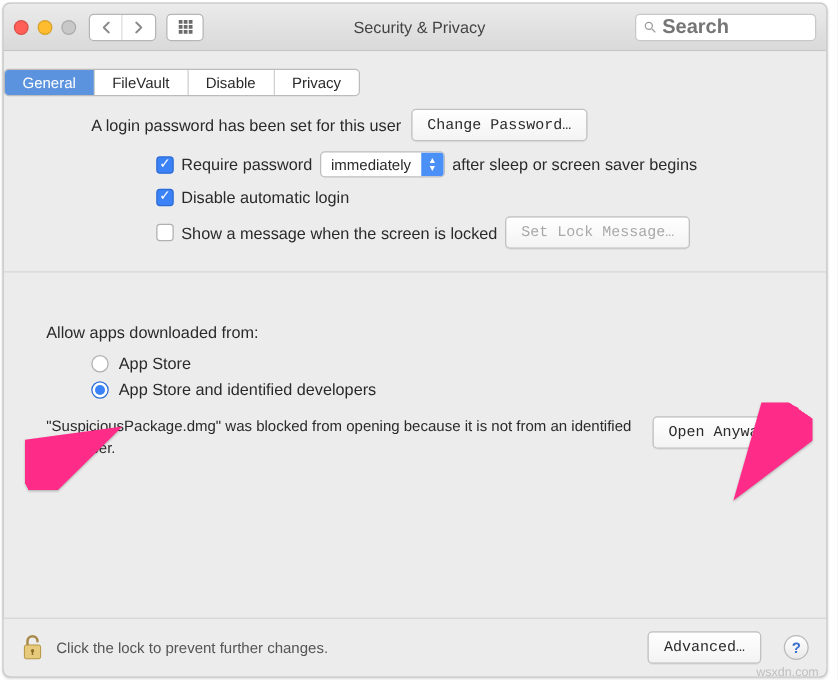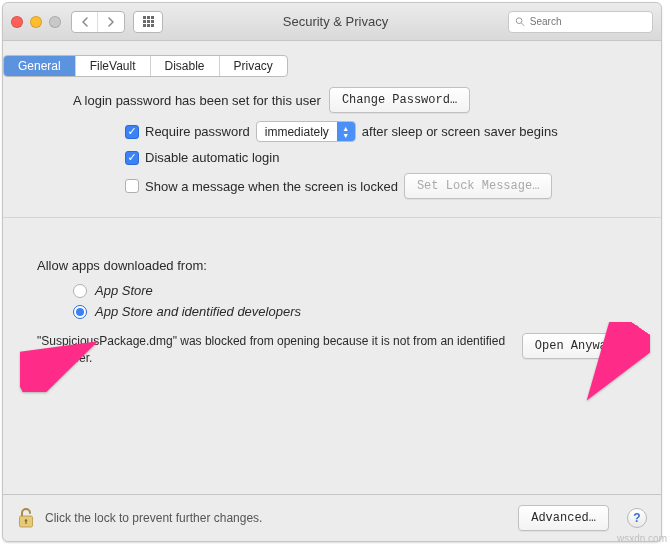--- a/index.html
+++ b/index.html
@@ -51,21 +51,21 @@
   }
   .grid-ico{display:grid;grid-template-columns:repeat(3,3px);grid-template-rows:repeat(3,3px);gap:1px;}
   .grid-ico span{background:#6a6a6a;width:3px;height:3px;}
   .title {
     flex: 1; text-align: center; font-size: 13px; color: #444;
   }
   .searchwrap{
     width:145px;height:22px;border:1px solid #c8c8c8;border-radius:4px;background:#fff;
     display:flex;align-items:center;padding:0 6px;color:#9a9a9a;gap:5px;
   }
-  .searchwrap input{border:none;outline:none;font-size:10px;width:100%;color:#555;background:transparent;}
+  .searchwrap input{border:none;outline:none;font-size:16px;width:100%;color:#555;background:transparent;font-weight:bold;}
   .mag{width:11px;height:11px;}
   
   .tabbar {
     display:flex;justify-content:flex-start;padding:14px 0 10px;
   }
   .tabs{display:flex;border:1px solid #bcbcbc;border-radius:4px;overflow:hidden;height:22px;background:#fff;}
   .tab{padding:0 14px;display:flex;align-items:center;font-size:12px;border-right:1px solid #d0d0d0;cursor:default;}
   .tab:last-child{border-right:none;}
   .tab.active{background:#5c93df;color:#fff;}
   
@@ -84,39 +84,39 @@
   .checkbox.checked{background:#3b82f6;border-color:#2a6bd6;}
   .checkbox.checked::after{content:"✓";color:#fff;font-size:11px;line-height:1;}
   .select{
     height:21px;border:1px solid #bdbdbd;border-radius:4px;background:#fff;display:flex;align-items:stretch;overflow:hidden;
   }
   .select .val{padding:0 8px;display:flex;align-items:center;font-size:12px;}
   .select .arrows{width:18px;background:#4a90f7;color:#fff;display:flex;flex-direction:column;align-items:center;justify-content:center;font-size:7px;line-height:7px;}
   .hr{height:1px;border-top:1px solid #d5d5d5;margin:18px -34px 0;}
   .section2{padding-top:40px;}
   .label{font-size:13px;margin-bottom:10px;}
-  .radiogroup{margin-left:36px;display:flex;flex-direction:column;gap:6px;margin-bottom:14px;font-style:italic;}
+  .radiogroup{margin-left:36px;display:flex;flex-direction:column;gap:6px;margin-bottom:14px;}
   .radio-row{display:flex;align-items:center;gap:8px;}
   .radio{width:14px;height:14px;border:1px solid #b0b0b0;border-radius:50%;background:#fff;display:flex;align-items:center;justify-content:center;}
   .radio.selected{border-color:#2a6bd6;}
   .radio.selected::after{content:"";width:8px;height:8px;border-radius:50%;background:#3b82f6;}
   .blocked-row{display:flex;align-items:flex-start;gap:14px;}
   .blocked-text{flex:1;font-size:12px;line-height:1.4;}
   
   .footer{
     border-top:1px solid #c6c6c6;background:#ececec;
     display:flex;align-items:center;padding:10px 14px;border-radius:0 0 6px 6px;gap:10px;
   }
   .lockicon{width:18px;height:22px;}
   .foot-text{flex:1;font-size:12px;color:#555;}
   .help{width:20px;height:20px;border-radius:50%;border:1px solid #b8b8b8;background:linear-gradient(#fff,#e9e9e9);display:flex;align-items:center;justify-content:center;color:#3a6fcf;font-size:12px;font-weight:bold;margin-left:8px;}
   
   .arrow-annot{position:absolute;pointer-events:none;}
   .arrow-svg{filter:drop-shadow(0 1px 1px rgba(0,0,0,0.25));}
-  .watermark{position:absolute;right:3px;bottom:2px;font-size:10px;color:#bfbfbf;}
+  .watermark{position:absolute;right:15px;bottom:2px;font-size:10px;color:#bfbfbf;}
   .wrap{position:relative;width:670px;height:544px;}
 </style>
 </head>
 <body>
 <div class="wrap">
 
 <div class="window">
 
   <div class="titlebar">
     <div class="traffic">

